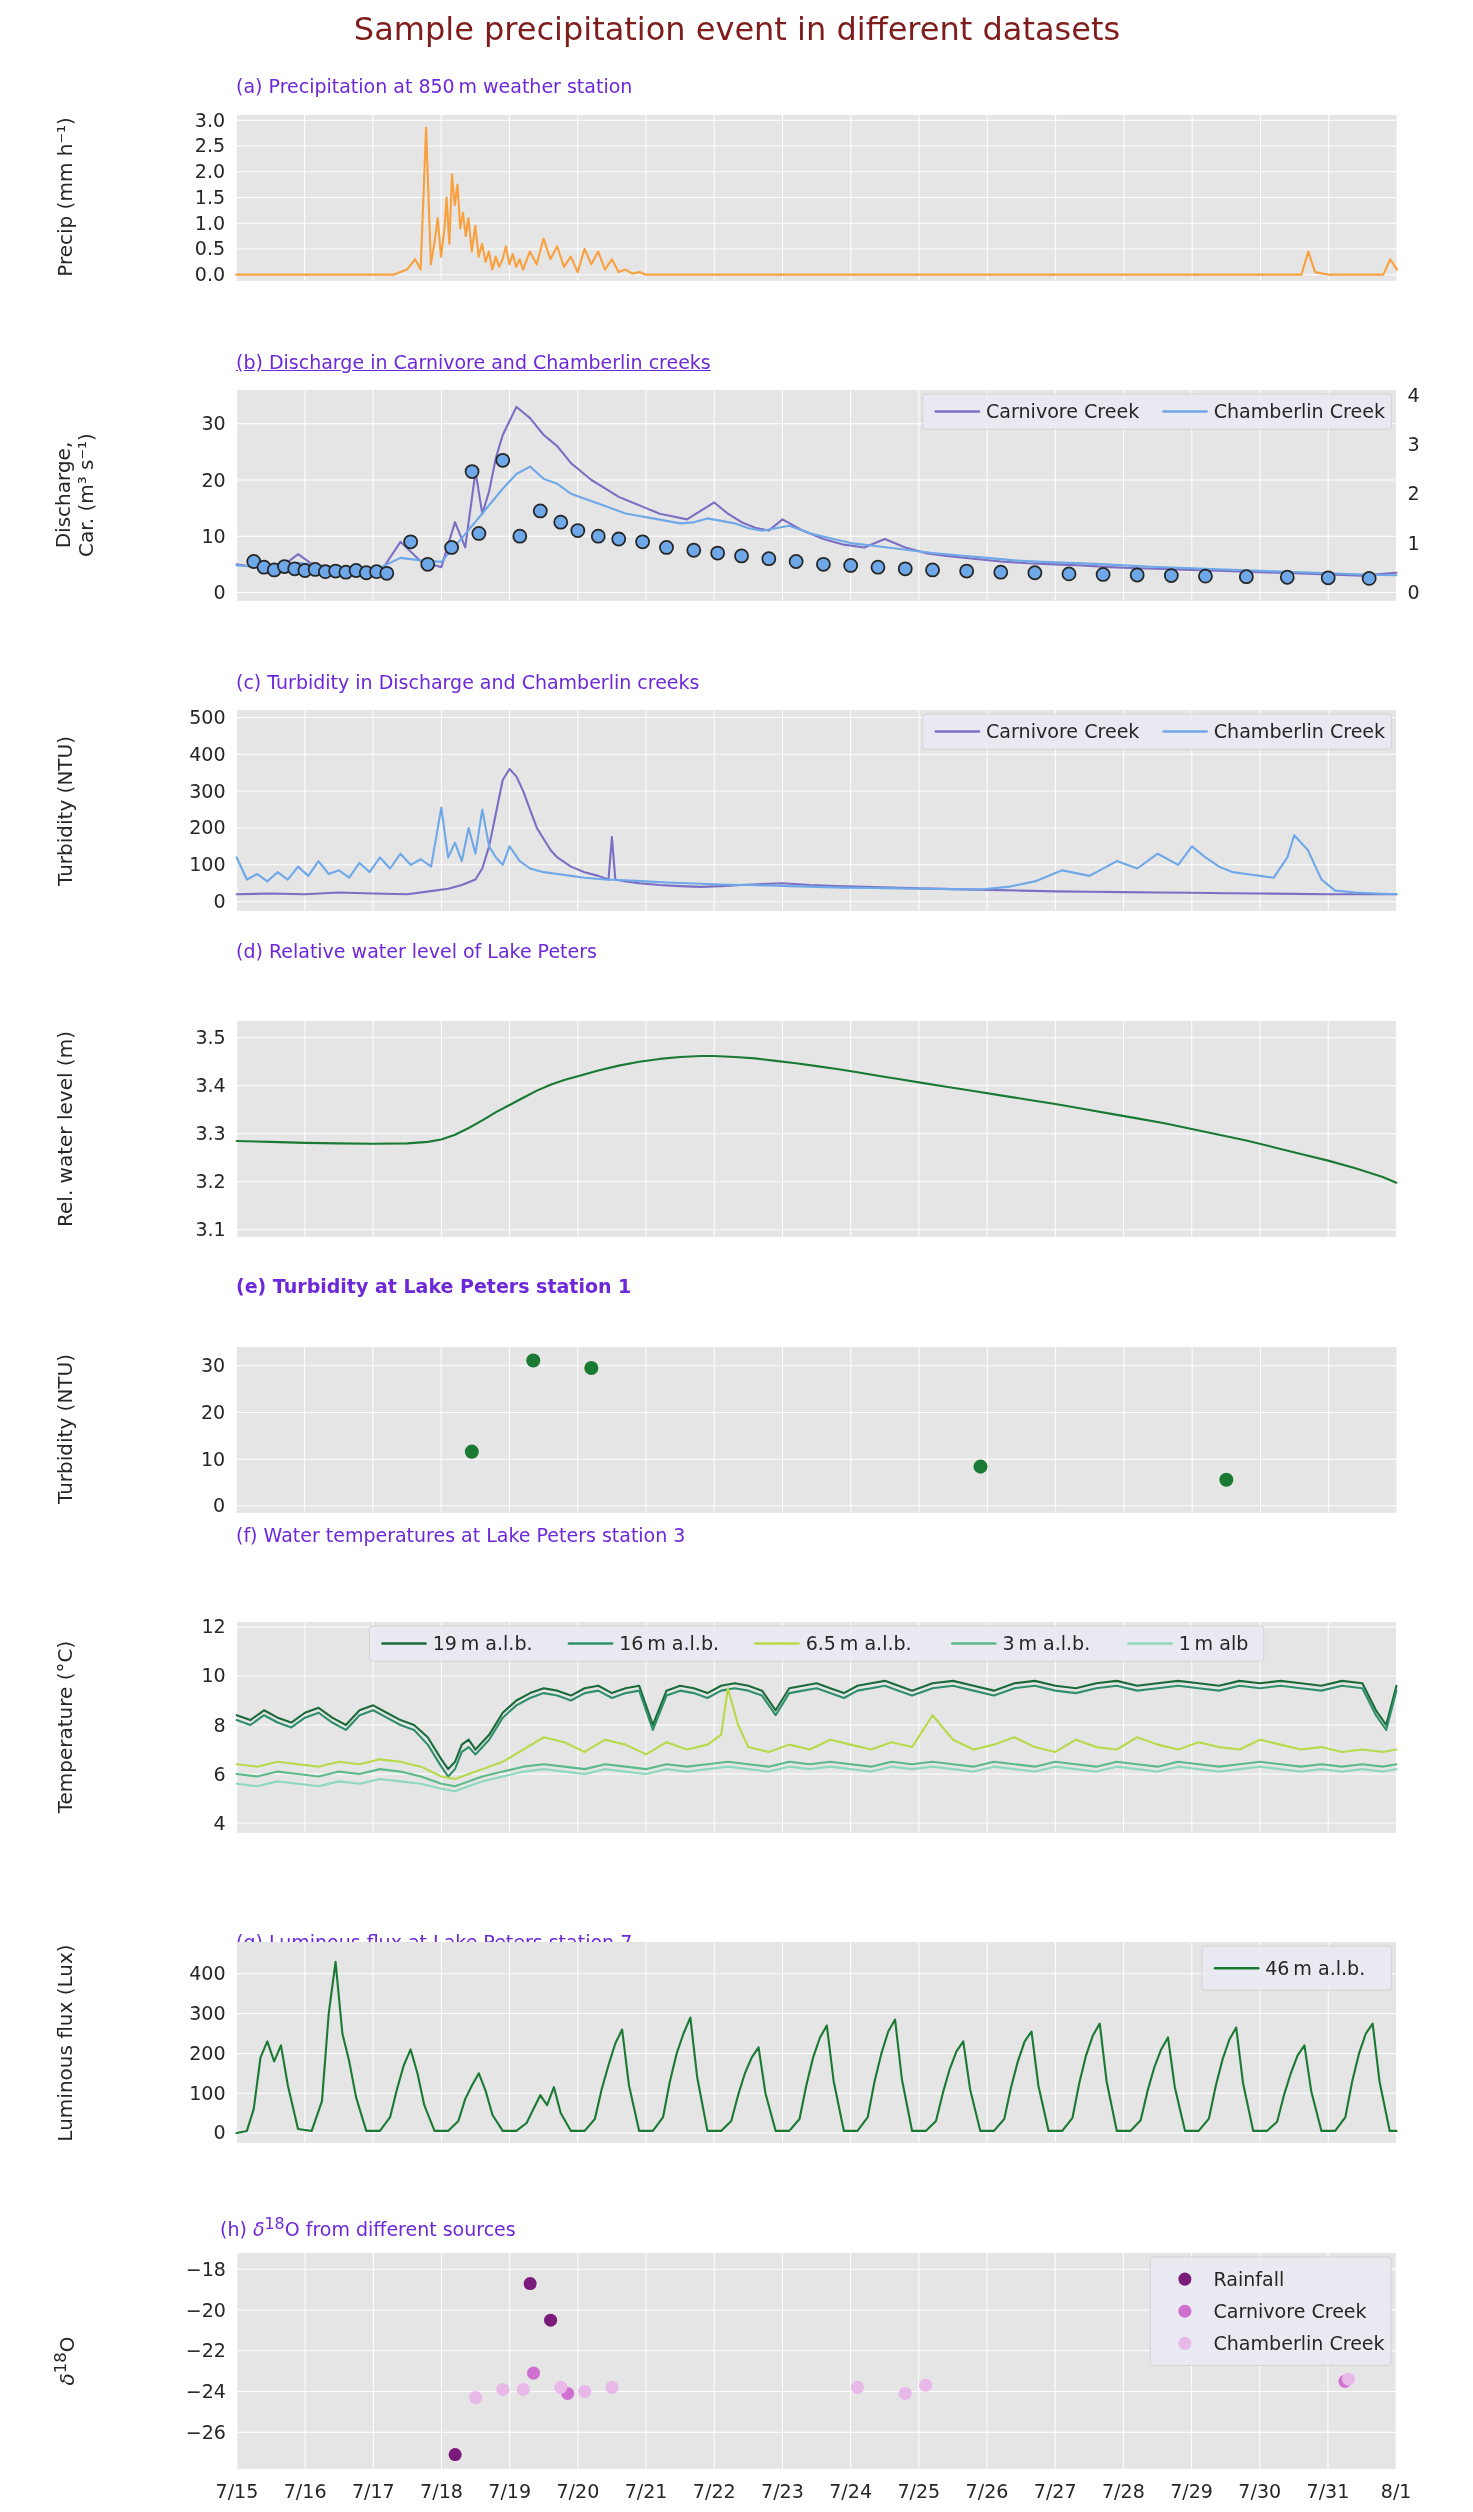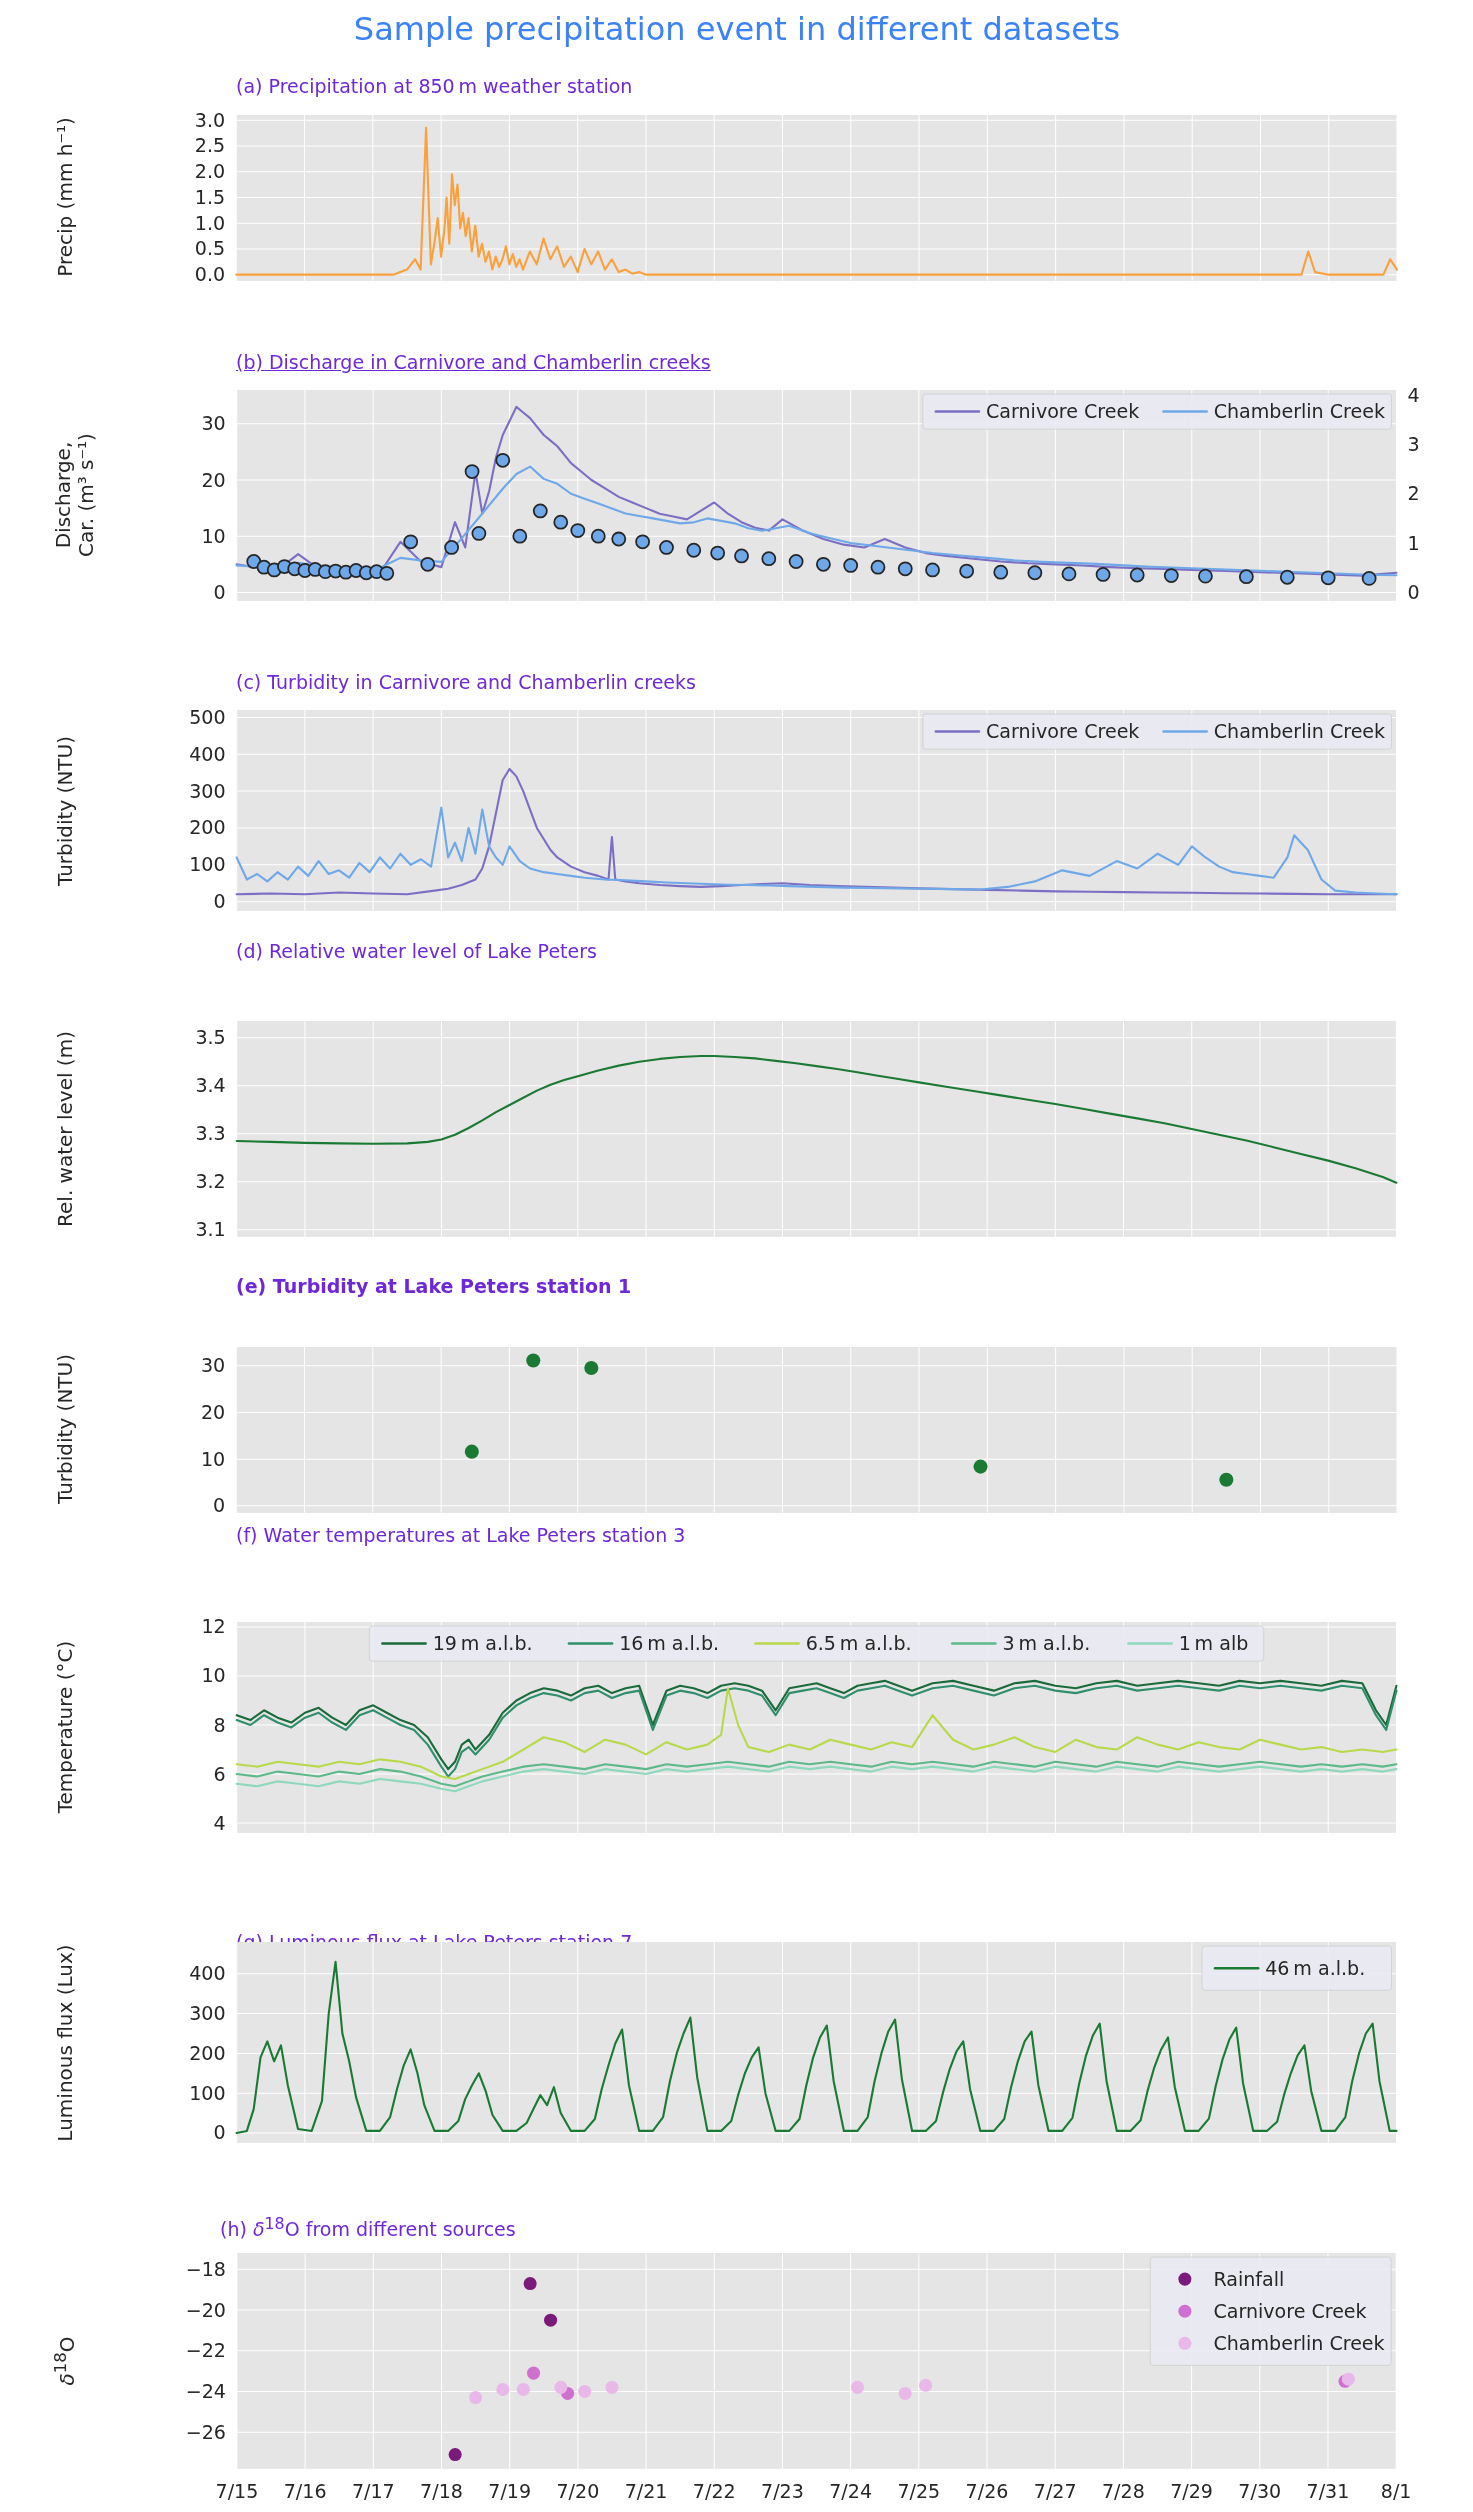--- a/index.html
+++ b/index.html
@@ -1,18 +1,18 @@
 <!DOCTYPE html>
 <html style="font-size:8px"><head>
 <meta charset="utf-8">
 <style>
   html,body{margin:0;padding:0;background:#ffffff;}
   body{width:1474px;height:2952px;font-family:"DejaVu Sans",sans-serif;color:#262626;}
   .page{position:relative;width:1474px;height:2952px;}
-  .figtitle{position:absolute;left:0;top:10px;width:1474px;text-align:center;font-size:32px;color:#3b82f6;}
+  .figtitle{position:absolute;left:0;top:10px;width:1474px;text-align:center;font-size:32px;color:#7f1d1d;}
   .ptitle{position:absolute;font-size:19px;color:#6d28d9;white-space:nowrap;}
   .ylab{position:absolute;font-size:20px;color:#262626;transform-origin:0 0;transform:rotate(-90deg);white-space:nowrap;}
   .tick{font-size:38px;fill:#262626;}
   .plotbg{fill:#e5e5e5;}
   .grid{stroke:#ffffff;stroke-width:2;}
   .leg-box{fill:#e9e9f2;fill-opacity:0.92;stroke:#cccccc;stroke-width:1.5;}
   .leg-txt{font-size:38px;fill:#262626;}
   svg{display:block;}
 </style>
 </head>
@@ -148,21 +148,21 @@
         <circle cx="2481.0588235294117" cy="381.84000000000003" r="13" fill="#6fa8e8" stroke="#262626" stroke-width="3.5"></circle>
         <circle cx="2562.5882352941176" cy="382.96" r="13" fill="#6fa8e8" stroke="#262626" stroke-width="3.5"></circle>
         <circle cx="2644.1176470588234" cy="384.08" r="13" fill="#6fa8e8" stroke="#262626" stroke-width="3.5"></circle>
         <circle cx="2725.6470588235297" cy="385.2" r="13" fill="#6fa8e8" stroke="#262626" stroke-width="3.5"></circle>
         <rect x="1836.5" y="18" width="933.5" height="70" rx="6" class="leg-box"></rect>
         <line x1="1862.5" y1="53" x2="1948.5" y2="53" stroke="#7b6fc4" stroke-width="5" stroke-linecap="round"></line>
         <text x="1962.5" y="66" class="leg-txt">Carnivore Creek</text>
         <line x1="2316" y1="53" x2="2402" y2="53" stroke="#6fa8e8" stroke-width="5" stroke-linecap="round"></line>
         <text x="2416" y="66" class="leg-txt">Chamberlin Creek</text>
       </svg>
-      <div class="ptitle" style="left: 236px; top: 671px;">(c) Turbidity in Carnivore and Chamberlin creeks</div>
+      <div class="ptitle" style="left: 236px; top: 671px;">(c) Turbidity in Discharge and Chamberlin creeks</div>
       <div class="ylab" style="left: 65px; top: 811px; transform: rotate(-90deg) translate(-50%, -50%); text-align: center;">Turbidity (NTU)</div>
       <svg width="1474" height="236" style="position:absolute;left:0;top:705px;" viewBox="0 0 2933 470">
         <rect x="470" y="10" width="2310" height="400" class="plotbg"></rect>
         <line x1="470" y1="391.651376146789" x2="2780" y2="391.651376146789" class="grid"></line>
         <text x="448" y="404.651376146789" text-anchor="end" class="tick">0</text>
         <line x1="470" y1="318.25688073394497" x2="2780" y2="318.25688073394497" class="grid"></line>
         <text x="448" y="331.25688073394497" text-anchor="end" class="tick">100</text>
         <line x1="470" y1="244.8623853211009" x2="2780" y2="244.8623853211009" class="grid"></line>
         <text x="448" y="257.8623853211009" text-anchor="end" class="tick">200</text>
         <line x1="470" y1="171.4678899082569" x2="2780" y2="171.4678899082569" class="grid"></line>

